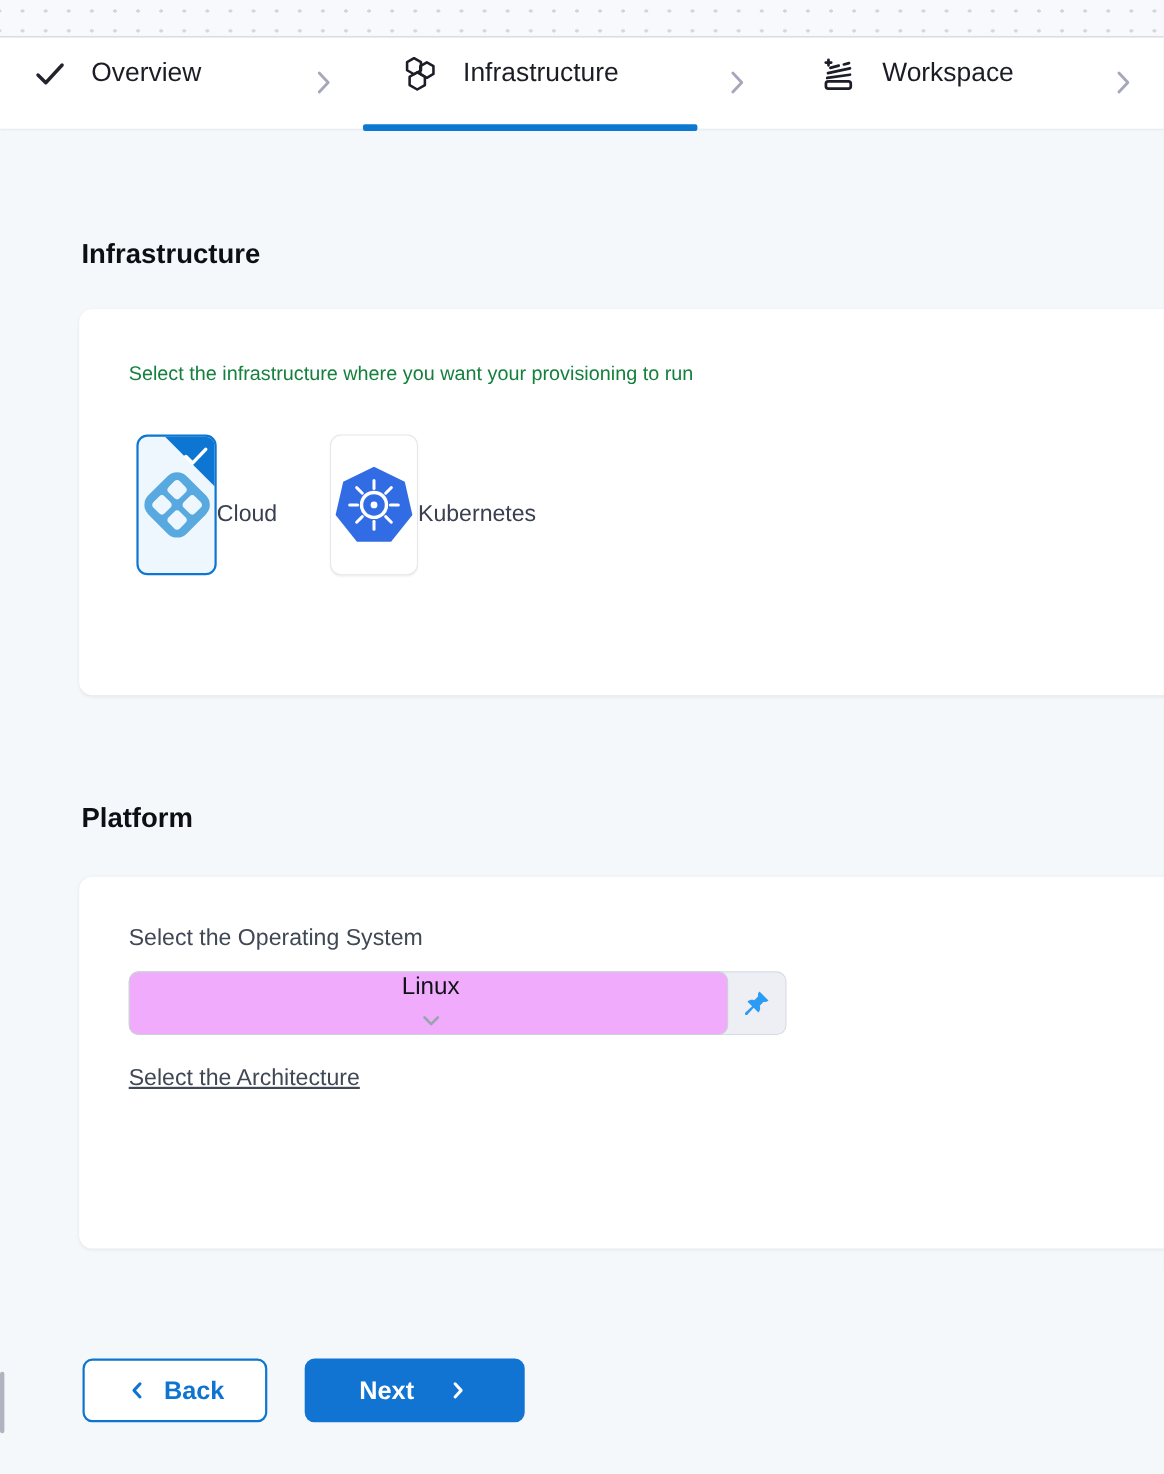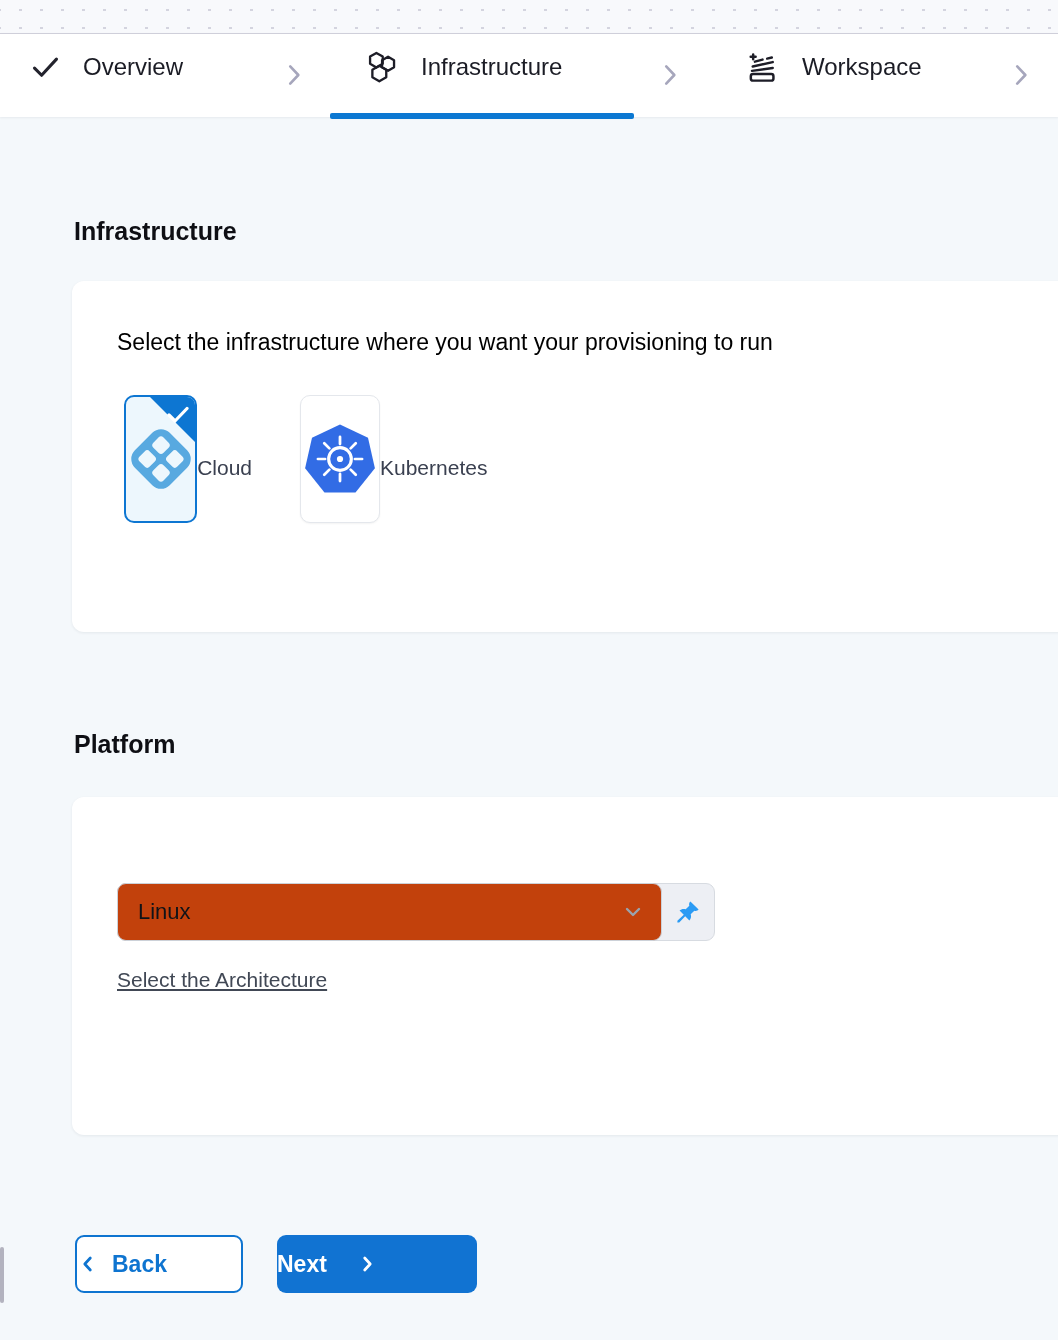--- a/index.html
+++ b/index.html
@@ -32,21 +32,21 @@
   .section-heading { position:absolute; left:74px; font-size:25px; font-weight:700; color:#0e0f14; }
   .h-infra { top:217px; }
   .h-platform { top:730px; }
   
   .card {
     position:absolute; left:72px; width:1008px; background:#fff;
     border-radius:12px; box-shadow:0 1px 3px rgba(16,24,40,.07);
   }
   .card1 { top:281px; height:351px; }
   .card2 { top:797px; height:338px; }
-  .prompt { position:absolute; left:45px; top:48px; font-size:23px; color:#000000; }
+  .prompt { position:absolute; left:45px; top:48px; font-size:18px; color:#15803d; }
   
   .tiles { position:absolute; left:52px; top:114px; display:flex; gap:48px; }
   .tile-wrap { display:flex; flex-direction:row; align-items:center; width:128px; }
   .tile {
     width:128px; height:128px; border-radius:10px; position:relative;
     display:flex; align-items:center; justify-content:center; cursor:pointer;
   }
   .tile.selected { background:#edf7fd; border:2px solid #0d76d2; overflow:hidden; }
   .tile.plain { background:#fff; border:1px solid #e4e7ec; box-shadow:0 1px 2px rgba(0,0,0,.05); }
   .corner { position:absolute; top:-1px; right:-1px; width:0; height:0;
@@ -56,30 +56,31 @@
   
   .field-label { position:absolute; left:45px; font-size:21px; color:#414855; }
   .lbl-os { top:44px; } .lbl-arch { top:171px;text-decoration:underline; }
   .select {
     position:absolute; left:45px; width:598px; height:58px;
     background:#edeff4; border:1px solid #d7dbe1; border-radius:9px; cursor:pointer;
   }
   .sel-1 { top:86px; } .sel-2 { top:214px; }
   .select-main {
     position:absolute; left:-1px; top:-1px; width:545px; height:58px;
-    background:#c2410c; border:1px solid #ccd1d8; border-radius:9px;
+    background:#f0abfc; border:1px solid #ccd1d8; border-radius:9px;
     display:flex; align-items:center; justify-content:space-between;
     padding:0 16px 0 20px;
+    flex-direction:column;
   }
   .select-value { font-size:22px; color:#101318; }
   .pin-area { position:absolute; right:0; top:0; width:52px; height:100%;
     display:flex; align-items:center; justify-content:center; cursor:pointer; }
   
   .btn { position:absolute; top:1235px; height:58px; border-radius:9px;
-    display:flex; align-items:center; 
+    display:flex; align-items:center; justify-content:center;
     font-size:23px; font-weight:700; cursor:pointer; }
   .btn-back { left:75px; width:168px; background:#fff; border:2px solid #0e74d0; color:#0e74d0; gap:13px; }
   .btn-next { left:277px; width:200px; background:#1173d2; border:none; color:#fff; gap:29px; }
   .scroll-frag { position:absolute; left:0; top:1247px; width:4px; height:56px;
     background:#b3b3bf; border-radius:2px; }
   svg { display:block; }
 </style>
 </head>
 <body>
 
@@ -197,20 +198,21 @@
       </div>
 
 
     </div>
   </div>
 
   <div class="section-heading h-platform">Platform</div>
 
   <div class="card card2">
 
+    <div class="field-label lbl-os">Select the Operating System</div>
     <div class="select sel-1">
       <div class="select-main">
         <span class="select-value">Linux</span>
         <span>
           <svg width="24" height="24" viewBox="0 0 20 20" fill="none">
             <path d="M5 7.5 L10 12.5 L15 7.5" stroke="#9aa3ae" stroke-width="2" stroke-linecap="round" stroke-linejoin="round"></path>
           </svg>
         </span>
       </div>
       <div class="pin-area">

